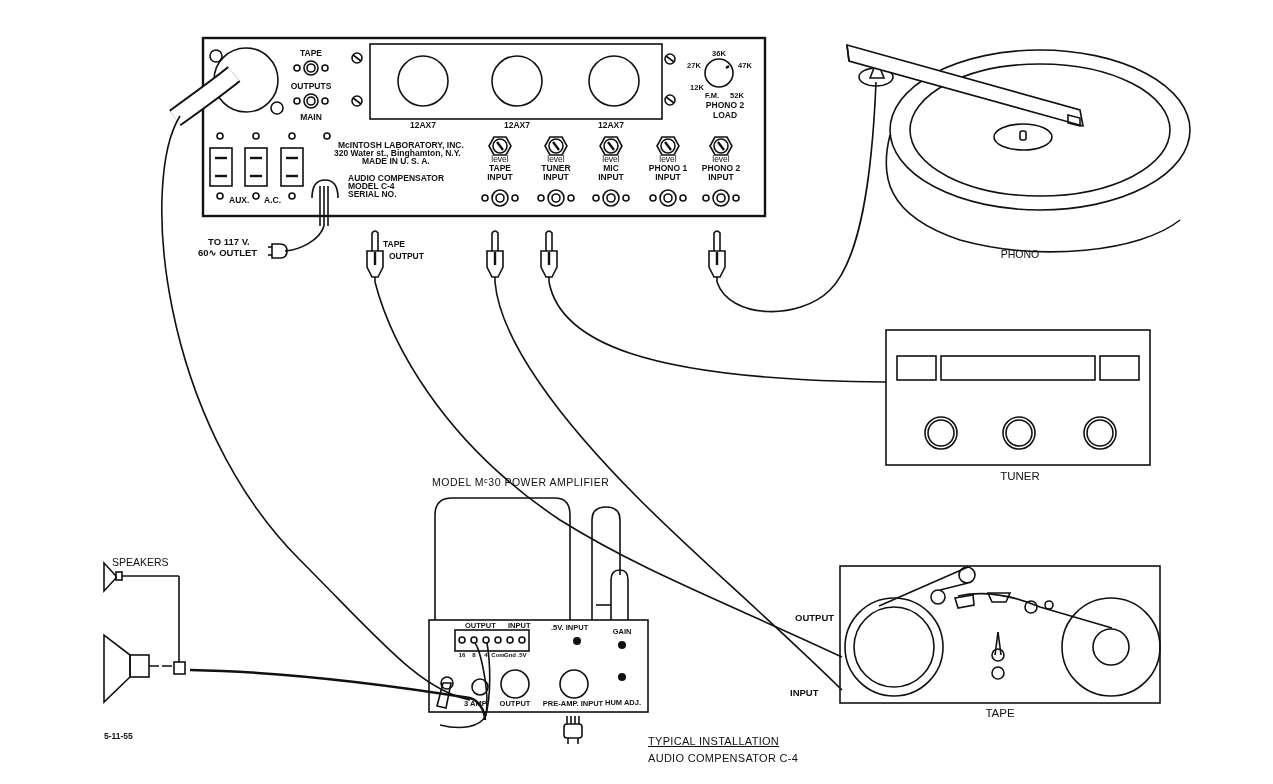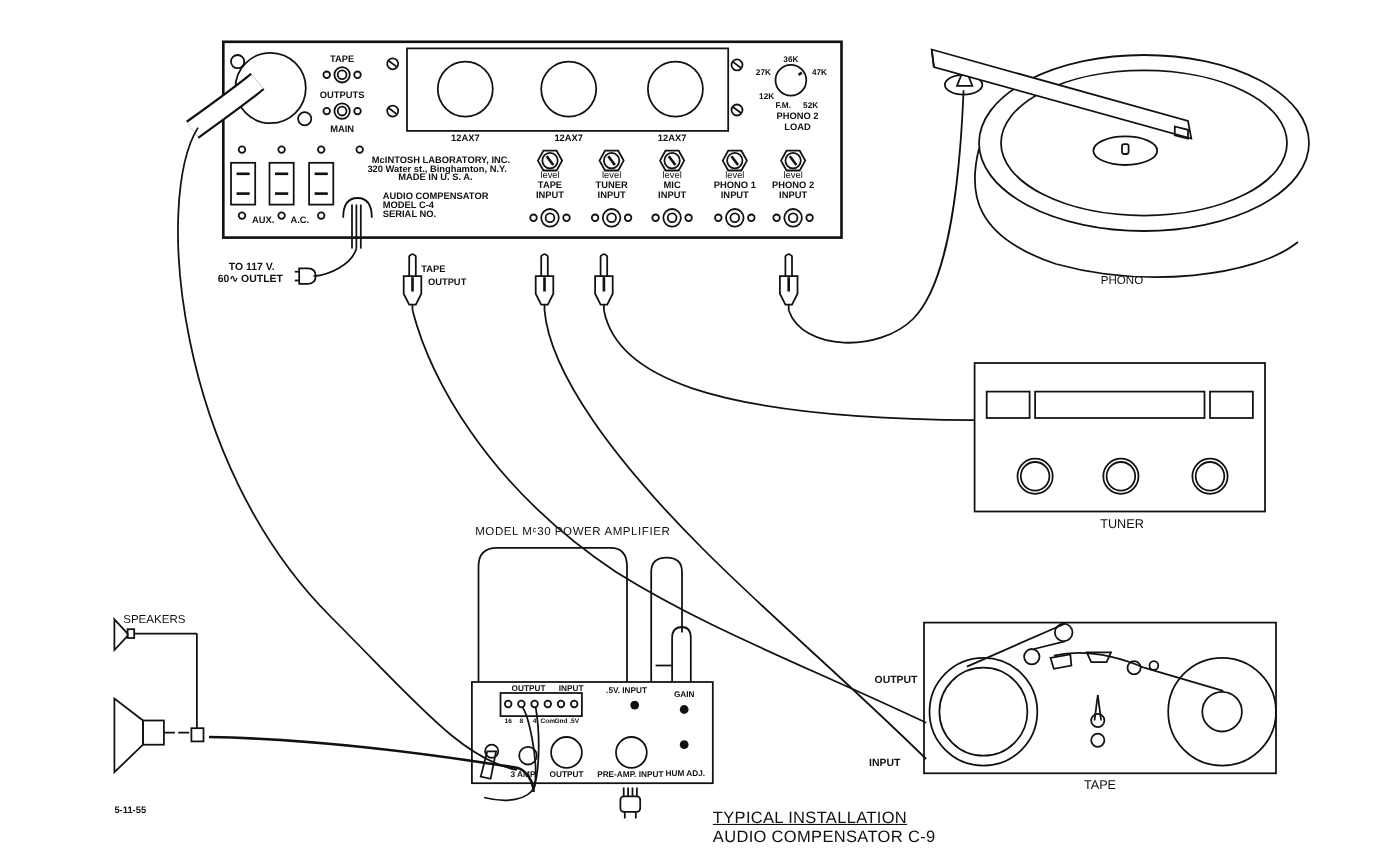--- a/index.html
+++ b/index.html
@@ -9,21 +9,21 @@
   .ln { fill:none; stroke:#111; stroke-width:1.6; }
   .lnb { fill:none; stroke:#111; stroke-width:2.4; }
   .wf { fill:#fff; stroke:#111; stroke-width:1.6; }
   .dk { fill:#111; }
   .t { font-family:"Liberation Sans", sans-serif; font-weight:bold; fill:#111; }
   .t7 { font-size:7.5px; }
   .t8 { font-size:8.5px; }
   .t9 { font-size:9.5px; }
   .t10 { font-size:10.5px; }
   .t11 { font-size:11.5px; }
-  .cap { position:absolute; font-family:"Liberation Sans", sans-serif; font-size:15px; color:#111; letter-spacing:0.3px; }
+  .cap { position:absolute; font-family:"Liberation Sans", sans-serif; font-size:11px; color:#111; letter-spacing:0.3px; }
   .cap-u { text-decoration:underline; }
 </style>
 </head>
 <body>
 
 <svg width="1273" height="784" viewBox="0 0 1273 784">
 
   <g>
     <rect x="203" y="38" width="562" height="178" class="lnb"></rect>
     <rect x="370" y="44" width="292" height="75" class="ln"></rect>
@@ -373,13 +373,13 @@
     <line x1="179" y1="576" x2="179" y2="662" class="ln"></line>
     <path d="M104,635 L104,702 L130,677 L130,655 Z" class="ln"></path>
     <rect x="130" y="655" width="19" height="22" class="ln"></rect>
     <line x1="149" y1="666" x2="174" y2="666" class="ln" style="stroke-dasharray:10 3"></line>
     <rect x="174" y="662" width="11" height="12" class="ln"></rect>
   </g>
   <text x="104" y="739" class="t t8">5-11-55</text>
 </svg>
 
 <div class="cap cap-u" style="left:648px;top:735px;">TYPICAL    INSTALLATION</div>
-<div class="cap" style="left:648px;top:752px;">AUDIO  COMPENSATOR  C-9</div>
+<div class="cap" style="left:648px;top:752px;">AUDIO  COMPENSATOR  C-4</div>
 
 </body></html>

